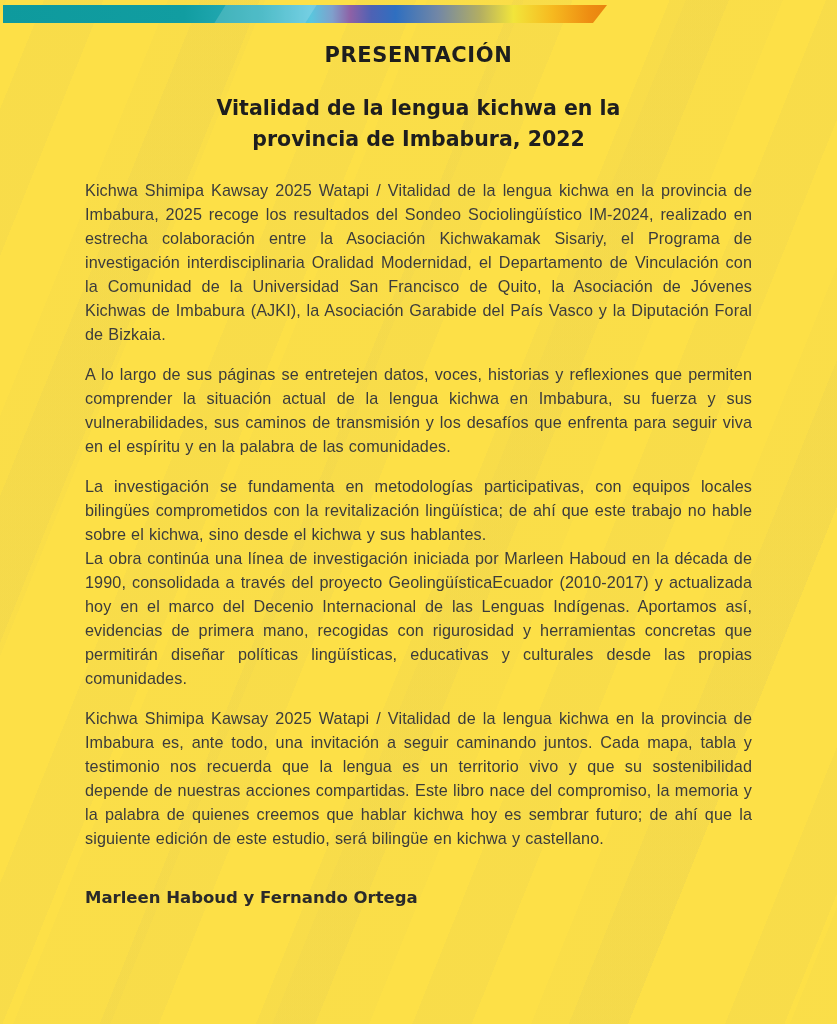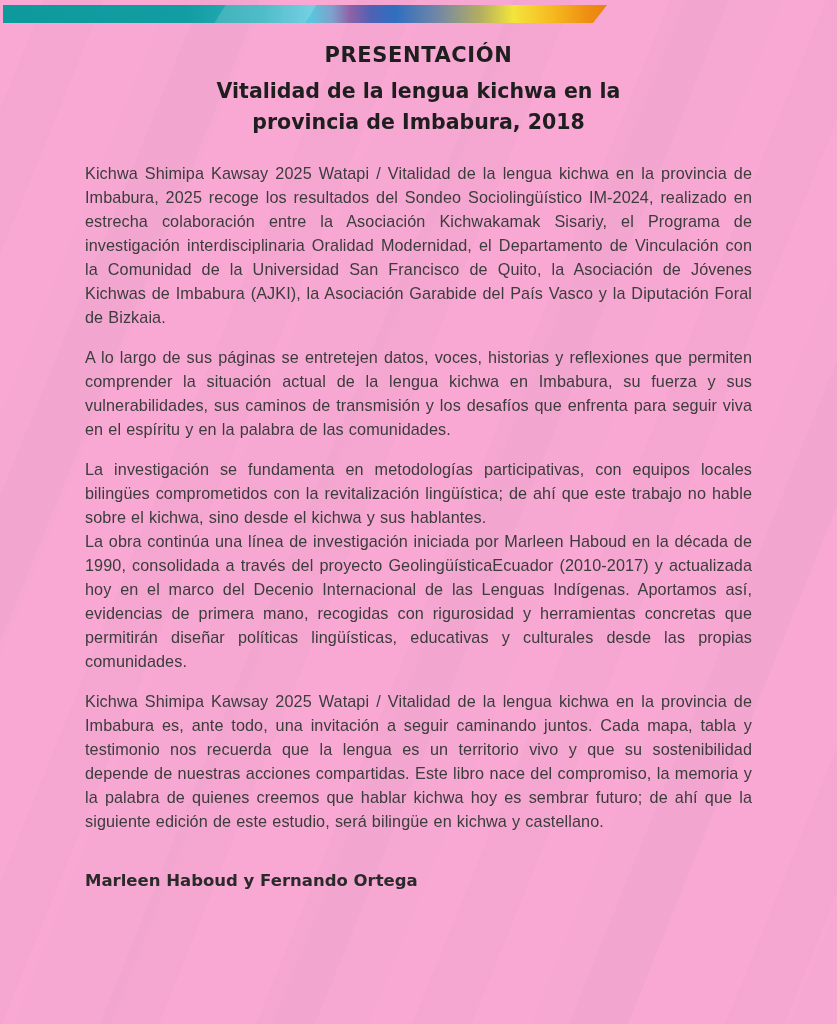--- a/index.html
+++ b/index.html
@@ -6,21 +6,21 @@
   html, body {
     margin: 0;
     padding: 0;
     background: #e8e8e8;
   }
   .page {
     position: relative;
     width: 837px;
     height: 1024px;
     margin: 0 auto;
-    background: #f9a8d4;
+    background: #fde047;
     overflow: hidden;
     font-family: "Liberation Sans", sans-serif;
   }
   
   .page::before {
     content: "";
     position: absolute;
     inset: -80px;
     background:
       repeating-linear-gradient(112deg,
@@ -64,21 +64,21 @@
     margin: 43px 0 0 0;
     text-align: center;
     font-family: "DejaVu Sans", "Liberation Sans", sans-serif;
     font-size: 21px;
     font-weight: 700;
     letter-spacing: 0.6px;
     color: #1e1e1e;
   }
 
   .doc-title {
-    margin: 9px 0 0 0;
+    margin: 26px 0 0 0;
     text-align: center;
     font-family: "DejaVu Sans", "Liberation Sans", sans-serif;
     font-size: 20.5px;
     font-weight: 700;
     line-height: 31px;
     color: #1e1e1e;
   }
 
   .body-text {
     margin-top: 23px;
@@ -115,21 +115,21 @@
 <div class="page">
 
   <div class="gradient-bar" style="background: linear-gradient(90deg, rgb(14, 154, 157) 0%, rgb(17, 157, 161) 30%, rgb(47, 176, 190) 43%, rgb(90, 198, 222) 51%, rgb(127, 160, 204) 54.5%, rgb(142, 97, 166) 57.5%, rgb(78, 98, 180) 61%, rgb(47, 111, 192) 65%, rgb(114, 135, 166) 72%, rgb(179, 174, 98) 79%, rgb(242, 229, 59) 84.5%, rgb(246, 185, 31) 91%, rgb(238, 141, 18) 97%, rgb(232, 131, 15) 100%);"></div>
 
   <div class="content">
 
     <h1 class="section-heading">PRESENTACIÓN</h1>
 
     <h2 class="doc-title">
       <span>Vitalidad de la lengua kichwa en la</span><br>
-      <span>provincia de Imbabura, 2018</span>
+      <span>provincia de Imbabura, 2022</span>
     </h2>
 
     <div class="body-text">
       <p class="para">Kichwa Shimipa Kawsay 2025 Watapi / Vitalidad de la lengua kichwa en la provincia de Imbabura, 2025 recoge los resultados del Sondeo Sociolingüístico IM-2024, realizado en estrecha colaboración entre la Asociación Kichwakamak Sisariy, el Programa de investigación interdisciplinaria Oralidad Modernidad, el Departamento de Vinculación con la Comunidad de la Universidad San Francisco de Quito, la Asociación de Jóvenes Kichwas de Imbabura (AJKI), la Asociación Garabide del País Vasco y la Diputación Foral de Bizkaia.</p>
       <p class="para">A lo largo de sus páginas se entretejen datos, voces, historias y reflexiones que permiten comprender la situación actual de la lengua kichwa en Imbabura, su fuerza y sus vulnerabilidades, sus caminos de transmisión y los desafíos que enfrenta para seguir viva en el espíritu y en la palabra de las comunidades.</p>
       <p class="para tight">La investigación se fundamenta en metodologías participativas, con equipos locales bilingües comprometidos con la revitalización lingüística; de ahí que este trabajo no hable sobre el kichwa, sino desde el kichwa y sus hablantes.</p>
       <p class="para">La obra continúa una línea de investigación iniciada por Marleen Haboud en la década de 1990, consolidada a través del proyecto GeolingüísticaEcuador (2010-2017) y actualizada hoy en el marco del Decenio Internacional de las Lenguas Indígenas. Aportamos así, evidencias de primera mano, recogidas con rigurosidad y herramientas concretas que permitirán diseñar políticas lingüísticas, educativas y culturales desde las propias comunidades.</p>
       <p class="para">Kichwa Shimipa Kawsay 2025 Watapi / Vitalidad de la lengua kichwa en la provincia de Imbabura es, ante todo, una invitación a seguir caminando juntos. Cada mapa, tabla y testimonio nos recuerda que la lengua es un territorio vivo y que su sostenibilidad depende de nuestras acciones compartidas. Este libro nace del compromiso, la memoria y la palabra de quienes creemos que hablar kichwa hoy es sembrar futuro; de ahí que la siguiente edición de este estudio, será bilingüe en kichwa y castellano.</p>
     </div>
 

